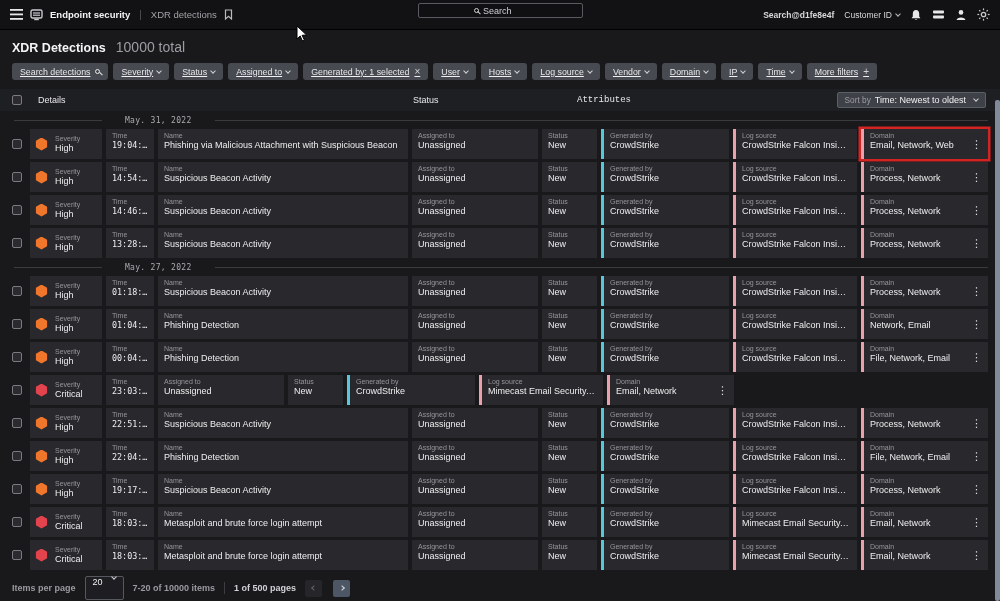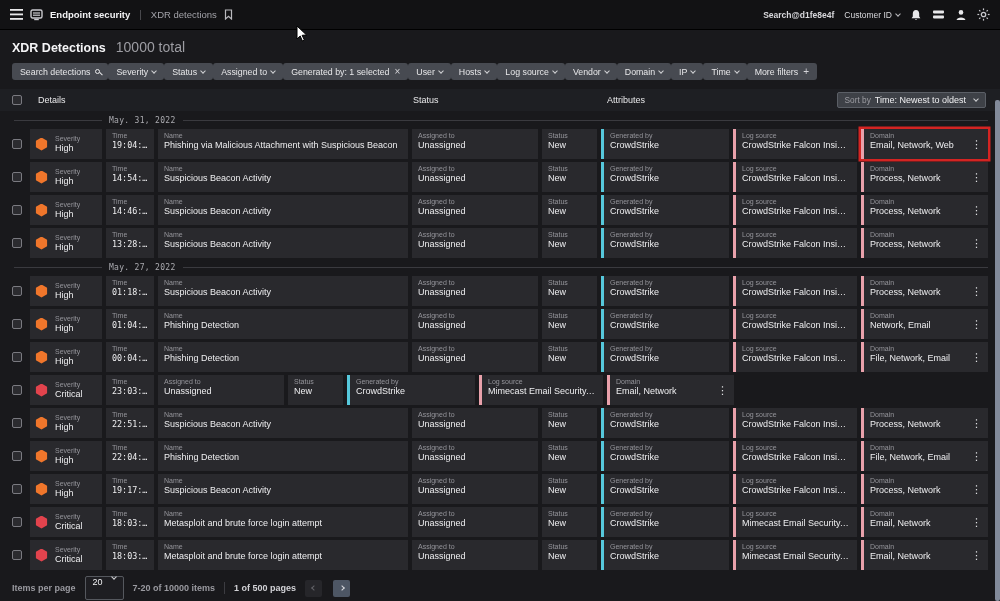--- a/index.html
+++ b/index.html
@@ -44,56 +44,56 @@
     position:relative; display:inline-block; }
   .mag::after { content:''; position:absolute; width:3.5px; height:1.3px;
     background:currentColor; transform:rotate(45deg); right:-2.6px; bottom:-1.4px; }
 
   
   .page-head { padding:9px 12px 0; display:flex; align-items:baseline; gap:10px; }
   .page-title { font-size:12.5px; font-weight:bold; color:#f4f4f6; }
   .page-total { font-size:14px; color:#9d9da3; }
 
   
-  .filterbar { padding:8px 12px 0; display:flex; flex-wrap:nowrap; }
+  .filterbar { padding:8px 12px 0; display:flex; gap:5px; flex-wrap:nowrap;text-decoration:underline; }
   .chip {
     background:#474a51; color:#e8e8ea; border-radius:3px; height:17px;
     display:inline-flex; align-items:center; padding:0 8px; font-size:8.8px;
     white-space:nowrap; cursor:pointer;
   }
   .chip .x { margin-left:5px; font-size:10px; color:#d4d4d8; }
   .chip .plus { margin-left:5px; font-size:10px; color:#d4d4d8; }
   .chip .mag { margin-left:5px; }
 
   
   .thead {
     margin-top:9px; height:22px; background:#1e1f23; position:relative;
     display:flex; align-items:center; padding:0 12px; font-size:9px; color:#e8e8ea;
   }
   .th-status { position:absolute; left:413px; }
-  .th-attrs  { position:absolute; left:607px; }
+  .th-attrs  { position:absolute; left:577px;font-family:Liberation Mono, monospace; }
   .sortbtn {
     position:absolute; right:14px; top:3px; height:16px;
     background:#3e4147; border:1px solid #5b5f66; border-radius:2px;
     display:flex; align-items:center; gap:4px; padding:0 7px; font-size:8.3px;
     cursor:pointer;
   }
   .sortbtn .pfx { color:#9d9da3; }
   .sortbtn .val { color:#f0f0f2; }
 
   
   .checkbox {
     width:10px; height:10px; border:1px solid #7a7a80; border-radius:2px;
     background:#2b2b2f; display:inline-block; flex:0 0 auto; cursor:pointer;
   }
   .thead .checkbox { margin-right:16px; }
 
   
   .tbody { padding:0 12px; }
-  .date-sep { display:flex; align-items:center; gap:7px; height:12px; margin:3px 0 3px 2px; }
+  .date-sep { display:flex; align-items:center; gap:23px; height:12px; margin:3px 0 3px 2px; }
   .date-sep .line { height:1px; background:#3a3a3f; }
   .date-sep .line.first { width:88px; }
   .date-sep .line.rest { flex:1; }
   .date-sep .date { font-size:8px; color:#ababb0; letter-spacing:.3px; }
 
   .rowline { display:flex; align-items:center; margin-bottom:3px; }
   .rowline .checkbox { margin-right:8px; }
   .card { flex:1; display:flex; gap:4px; height:30px; }
   .cell { background:#29292d; height:30px; padding:3px 6px; overflow:hidden; position:relative; }
   .lv { display:flex; flex-direction:column; gap:1px; overflow:hidden; }
@@ -161,20 +161,24 @@
         </svg>
     </span>
     <span class="app-name">Endpoint security</span>
     <span class="tb-divider">|</span>
     <span class="breadcrumb-tab">XDR detections</span>
     <span class="iconbtn">
       <svg width="9" height="11" viewBox="0 0 9 11">
           <path d="M1.5 1 h6 v9 l-3 -2.6 l-3 2.6 z" fill="none" stroke="#b9b9be" stroke-width="1.2"></path>
         </svg>
     </span>
+  </div>
+  <div class="searchbox">
+    <span class="mag" style="color:#cfcfd4"></span>
+    <input type="text" placeholder="Search" style="">
   </div>
   <div class="right">
     <span class="acct">Search@d1fe8e4f</span>
     <span class="custid">
         <span>Customer ID</span>
         <span class="chev"></span>
       </span>
     <span class="iconbtn">
       <svg width="12" height="12" viewBox="0 0 12 12">
           <path d="M6 1 C4 1 2.8 2.6 2.8 4.6 L2.8 7.4 L1.6 9.2 L10.4 9.2 L9.2 7.4 L9.2 4.6 C9.2 2.6 8 1 6 1 Z" fill="#e8e8ea"></path>

